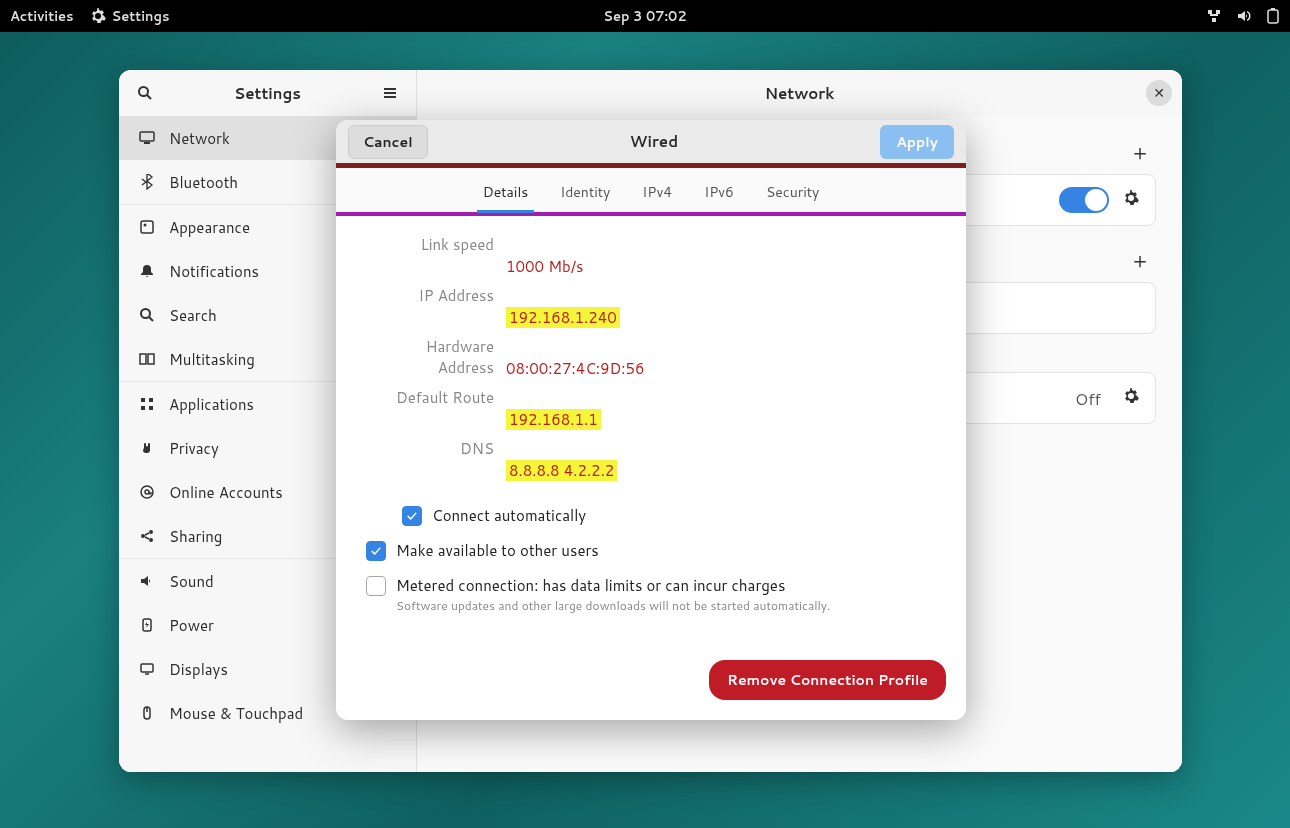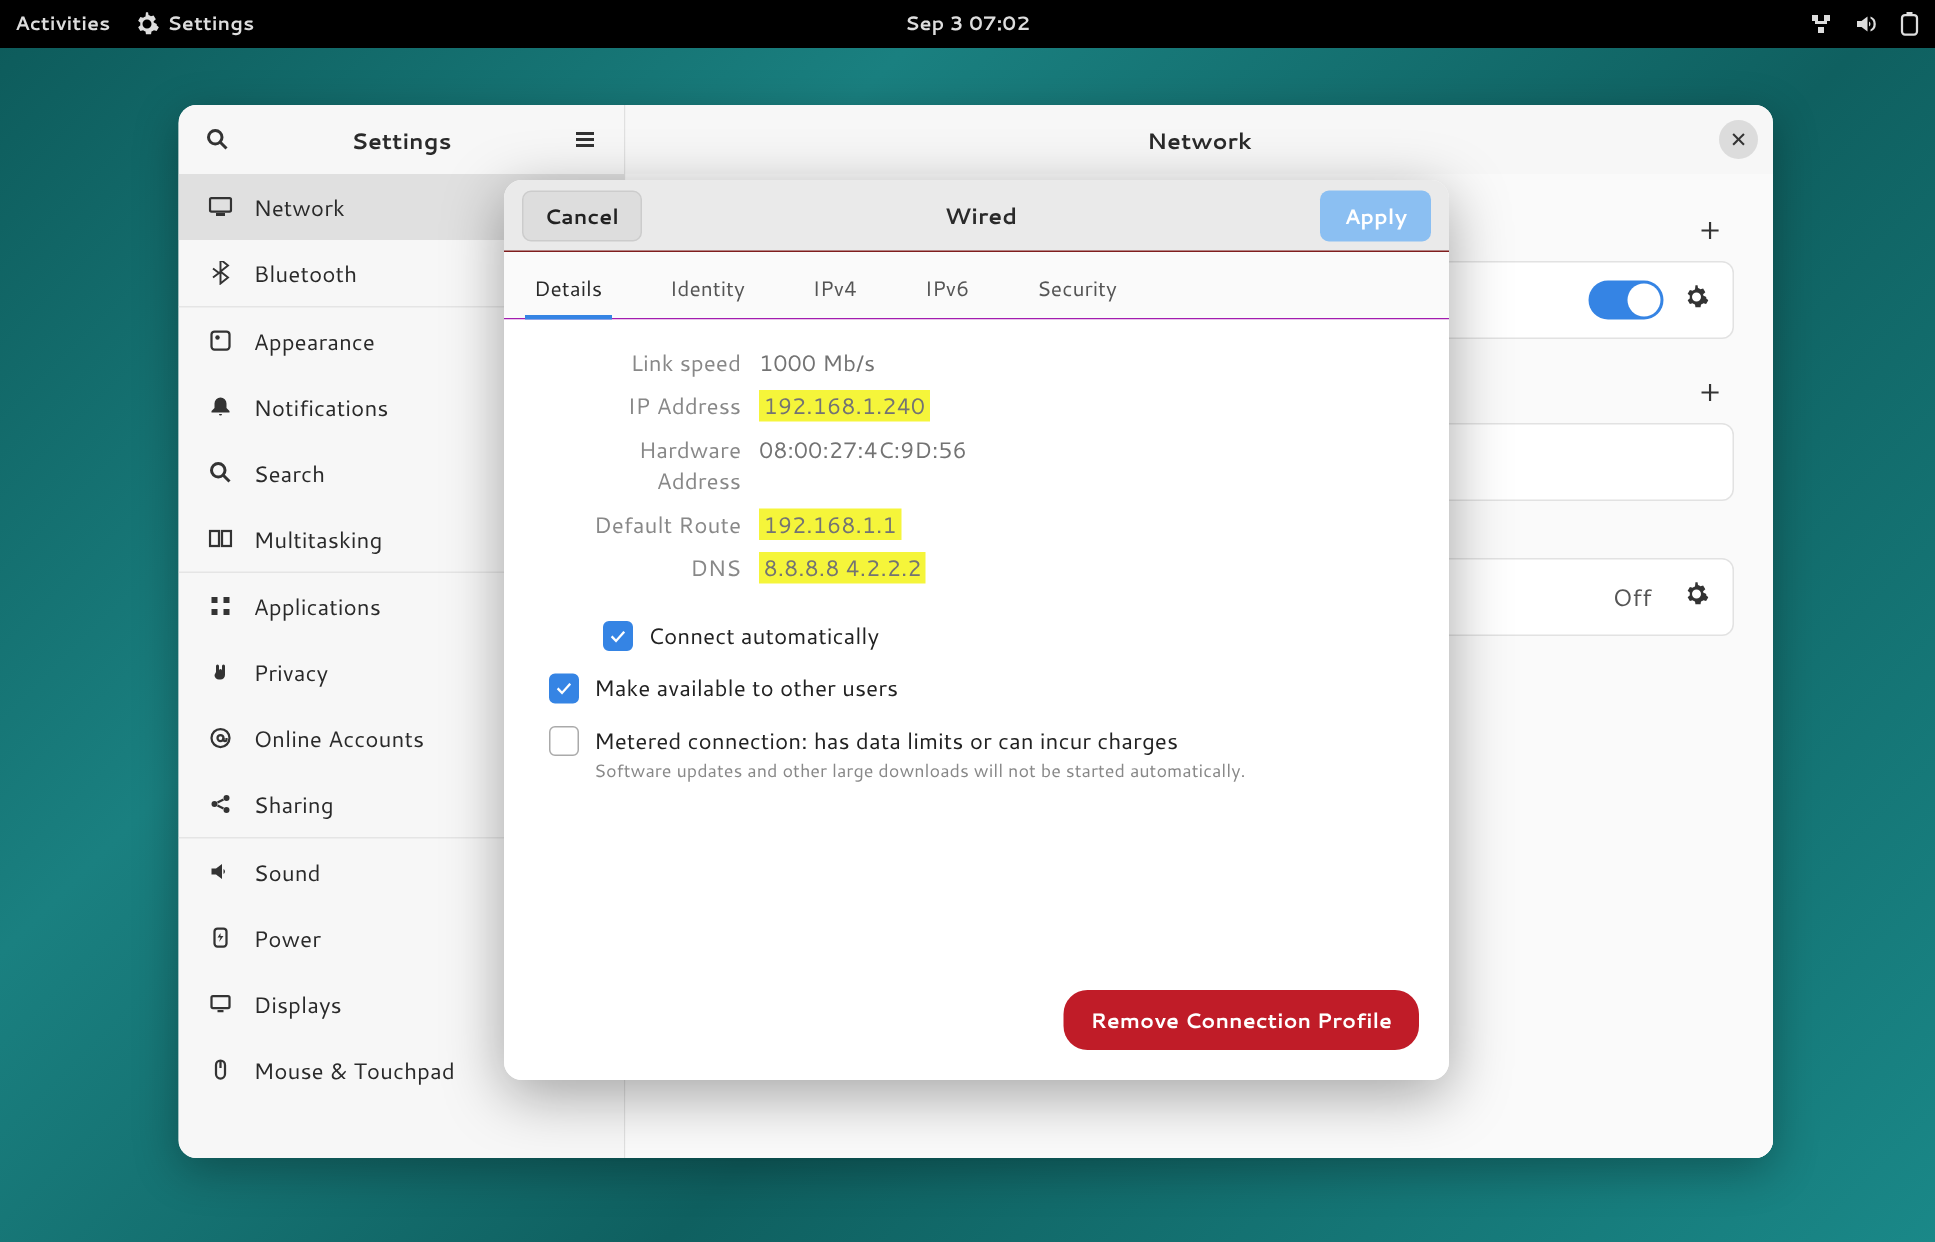--- a/index.html
+++ b/index.html
@@ -40,34 +40,34 @@
 .net-row .toggle::after { content:""; position:absolute; right:2px; top:2px; width:22px; height:22px; background:#fff; border-radius:50%; }
 .net-row .gear { margin-left:14px; background:none; border:none; cursor:pointer; }
 .net-row .gear svg { width:16px; height:16px; fill:#333; }
 .net-row .off-label { margin-left:auto; color:#555; font-size:16px; margin-right: 8px; }
 
 .section-head { display:flex; align-items:center; margin-bottom: 6px; }
 .section-head .add-btn { margin-left:auto; background:none; border:none; cursor:pointer; font-size:22px; color:#333; width:32px; height:32px; }
 
 
 .modal { position: absolute; top: 120px; left: 336px; width: 630px; height: 600px; background:#fafafa; border-radius:12px; box-shadow: 0 10px 40px rgba(0,0,0,0.35); display:flex; flex-direction:column; overflow:hidden; }
-.modal-header { height: 48px; background:#eaeaea; display:flex; align-items:center; padding:0 12px; border-bottom:1px solid #7f1d1d; }
+.modal-header { height: 48px; background:#eaeaea; display:flex; align-items:center; padding:0 12px; border-bottom:5px solid #7f1d1d; }
 .modal-header .cancel-btn { background:#ddd; border:1px solid #ccc; border-radius:6px; padding:6px 14px; font-weight:600; font-size:14px; cursor:pointer; color:#222; }
 .modal-header .title { flex:1; text-align:center; font-weight:700; font-size:15px; color:#2a2a2a; }
 .modal-header .apply-btn { background:#8bbff2; border:none; border-radius:6px; padding:7px 16px; font-weight:700; font-size:14px; cursor:pointer; color:#fff; }
 
-.modal-tabs { display:flex; gap: 45px; padding: 10px 20px 0 20px; border-bottom:1px solid #a21caf; }
+.modal-tabs { display:flex; gap: 32px; padding: 10px 20px 0 20px; border-bottom:4px solid #a21caf;justify-content:center; }
 .modal-tab { background:none; border:none; padding: 4px 0 10px 0; font-size:14px; color:#555; cursor:pointer; position:relative; }
 .modal-tab.active { color:#2a2a2a; font-weight:500; }
 .modal-tab.active::after { content:""; position:absolute; bottom:-1px; left:-6px; right:-6px; height:3px; background:#3584e4; }
 
 .modal-body { flex:1; padding: 18px 30px; overflow:auto; background:#fff; }
 .detail-row { display:flex; margin-bottom: 8px; font-size:15px; }
 .detail-label { width: 140px; text-align:right; color:#888; padding-right: 12px; }
-.detail-value { color:#737373; }
+.detail-value { color:#b91c1c;margin-top:22px; }
 .hl { background: #f5f53a; padding: 0 3px; }
 
 .check-row { display:flex; align-items:flex-start; gap:10px; margin-top: 14px; }
 .checkbox { width:20px; height:20px; border-radius:4px; border:1px solid #aaa; background:#fff; display:flex; align-items:center; justify-content:center; cursor:pointer; flex-shrink:0; margin-top:1px; }
 .checkbox.checked { background:#3584e4; border-color:#3584e4; }
 .checkbox.checked::after { content:"✓"; color:#fff; font-size:14px; font-weight:bold; }
 .check-label { font-size:15px; color:#222; }
 .check-sub { font-size:12px; color:#888; margin-top:1px; }
 
 .modal-footer { padding: 16px 20px 20px 20px; display:flex; justify-content:flex-end; background:#fff; }

